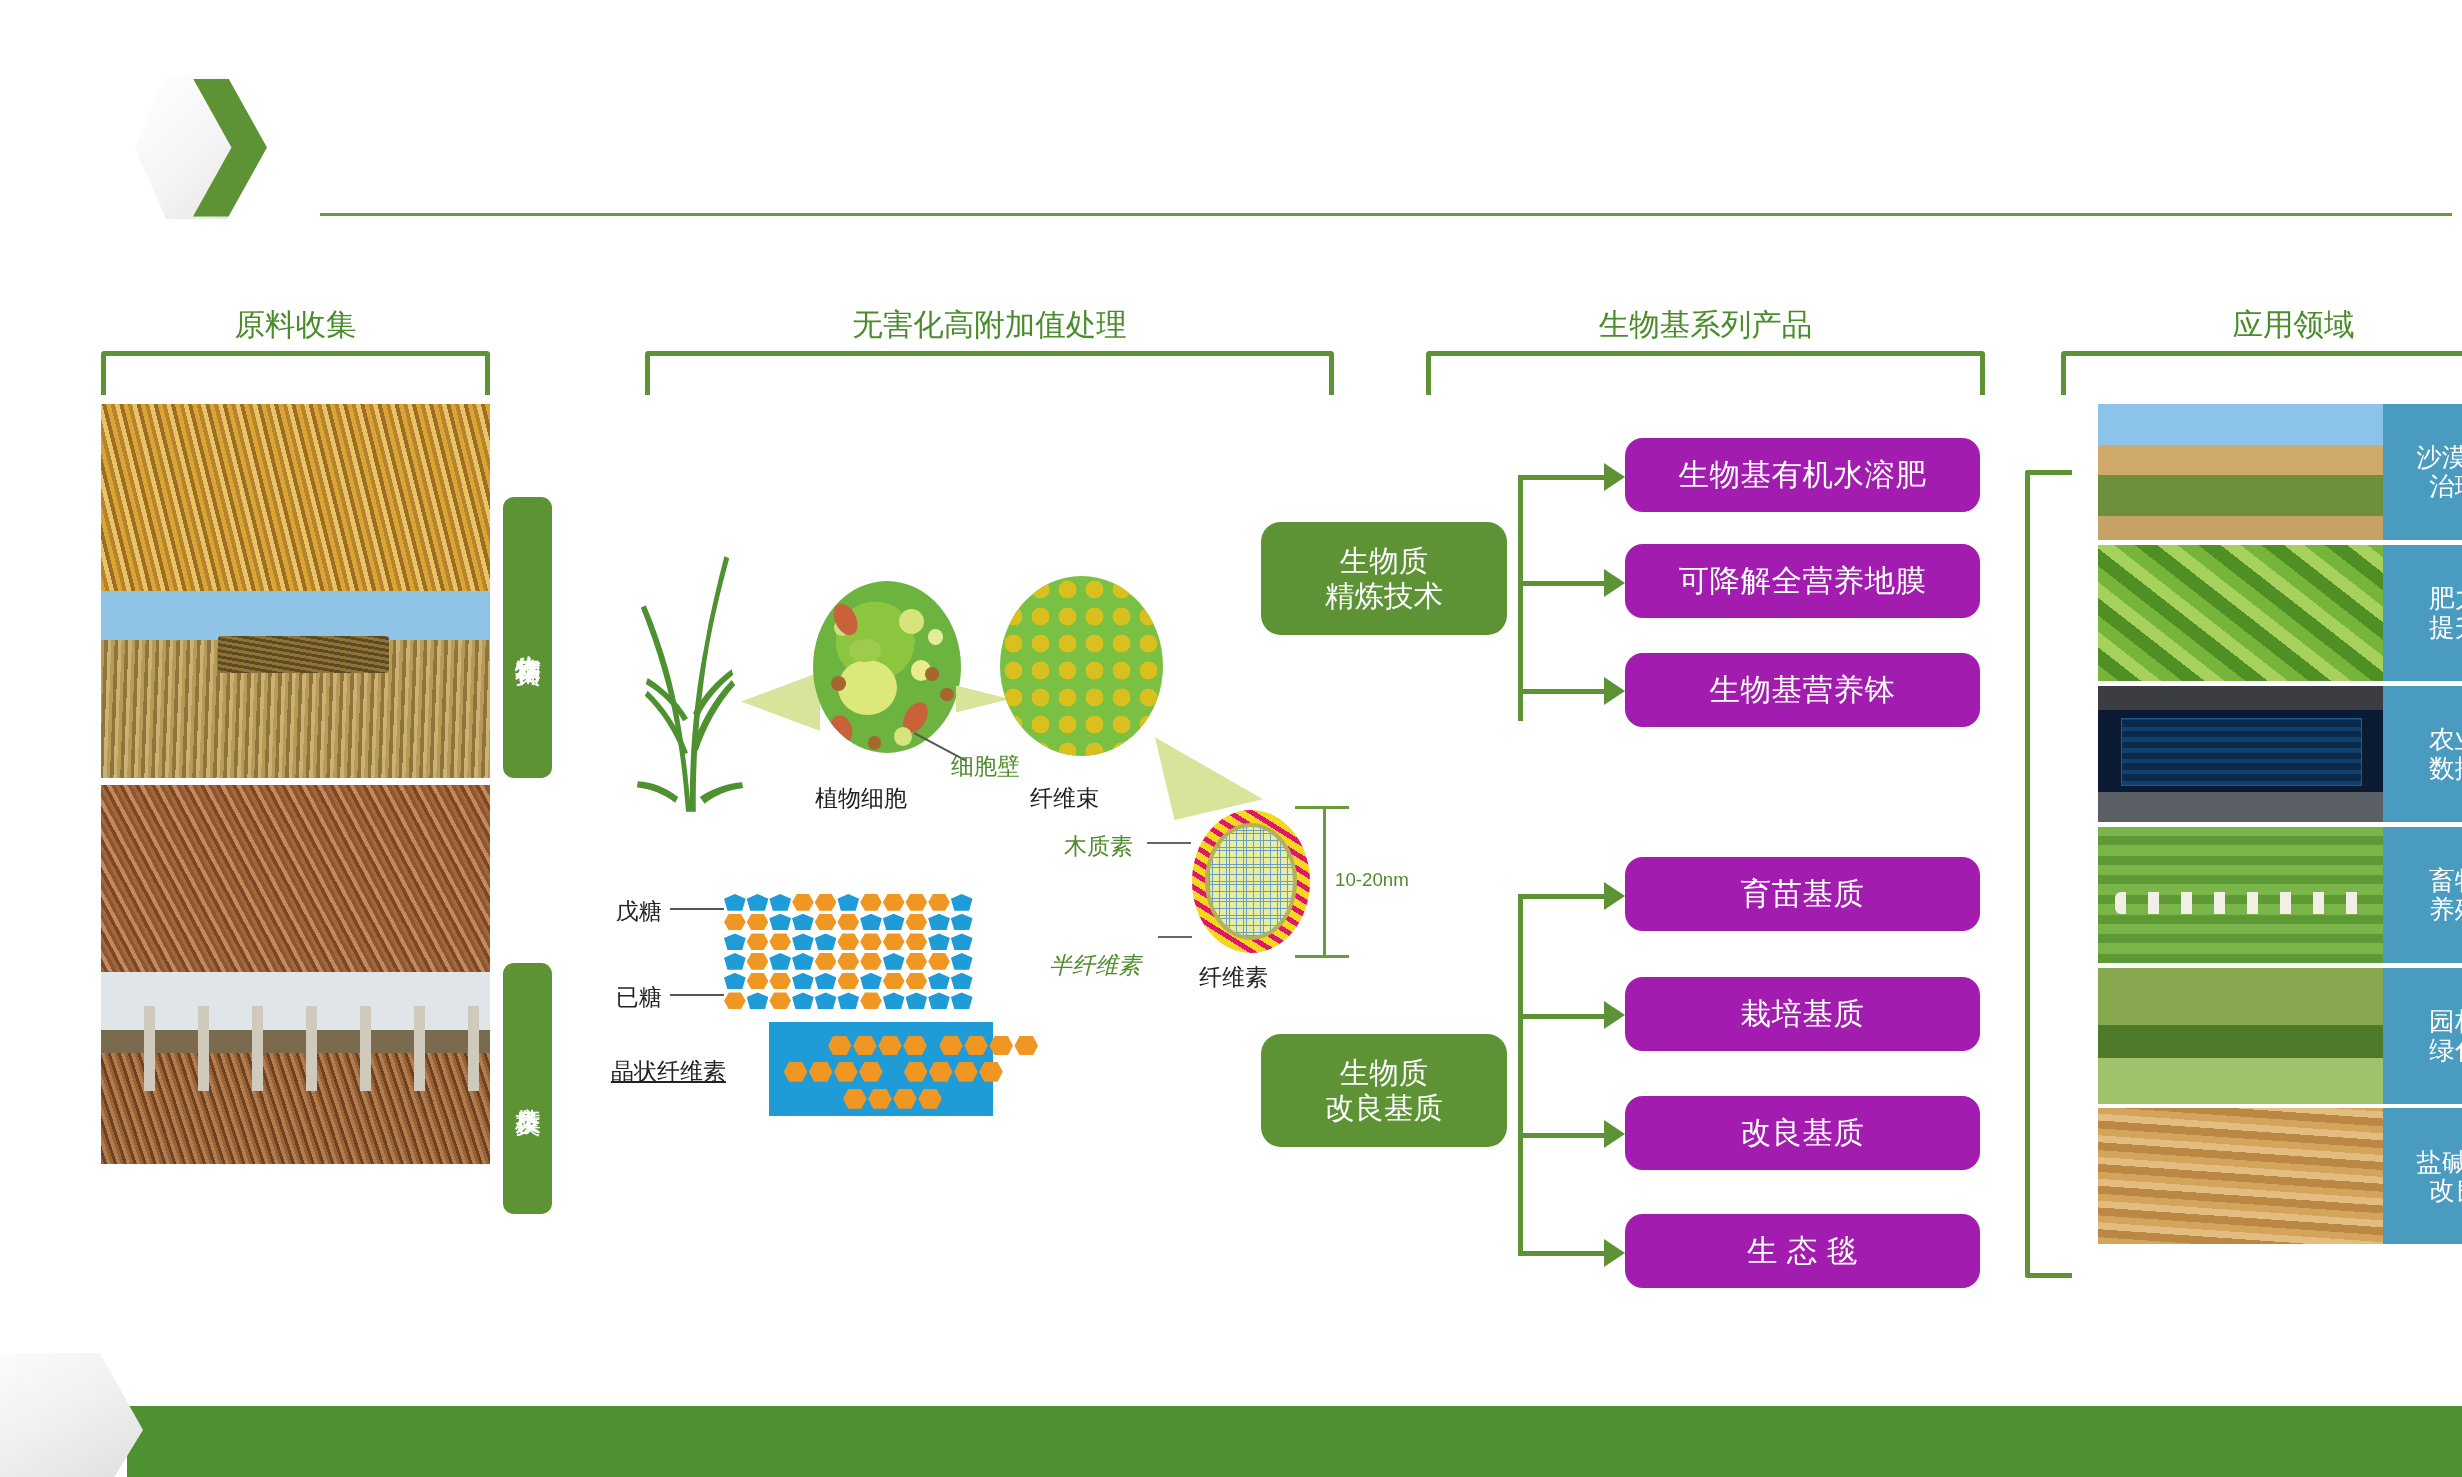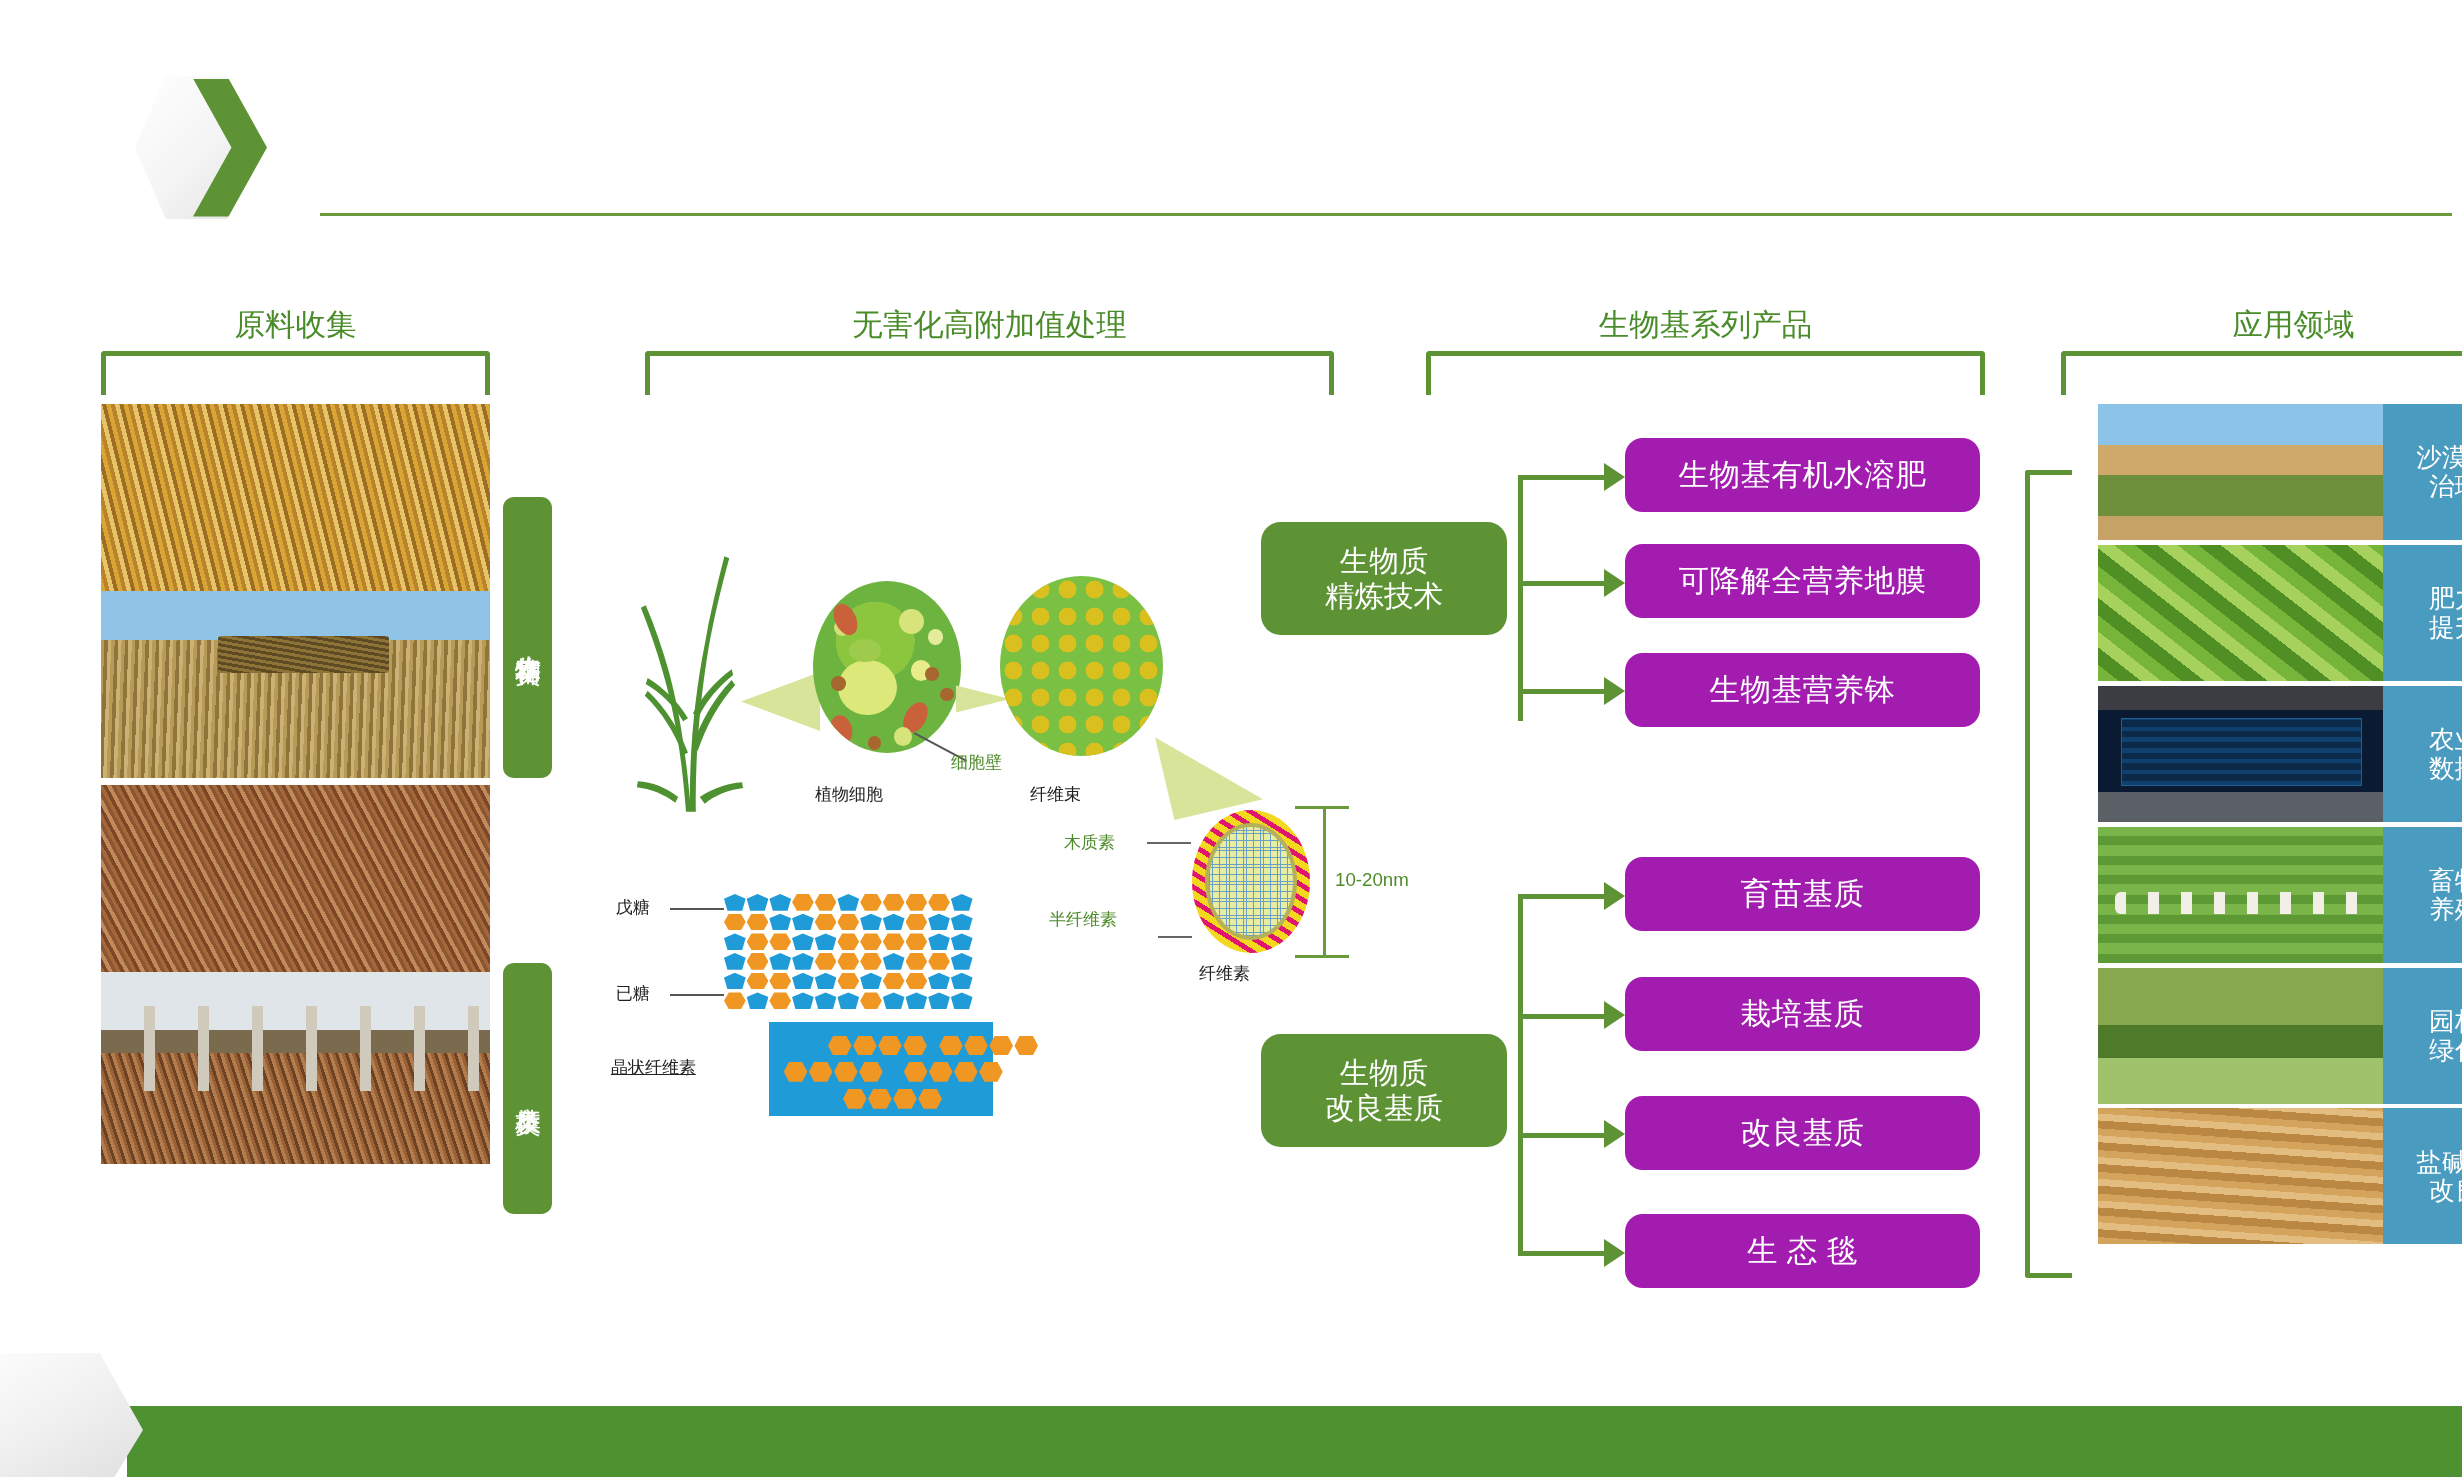--- a/index.html
+++ b/index.html
@@ -89,21 +89,21 @@
   .fiber-bundle { position: absolute; left: 394px; top: 74px; width: 163px; height: 180px; border-radius: 50%;
     background: #7ac043; overflow:hidden; }
   .fiber-bundle .dots { position:absolute; inset:0;
     background-image: radial-gradient(circle, #d9c01e 0 46%, rgba(0,0,0,0) 48%);
     background-size: 27px 27px; }
   .cone { position: absolute; background: #d8e49a; }
   .cone1 { left: 135px; top: 170px; width: 79px; height: 59px; clip-path: polygon(0% 50%, 100% 0%, 100% 100%); }
   .cone2 { left: 350px; top: 170px; width: 54px; height: 54px; clip-path: polygon(0% 25%, 100% 50%, 0% 75%); }
   .cone3 { left: 549px; top: 224px; width: 108px; height: 94px; clip-path: polygon(0% 12%, 100% 78%, 18% 100%); }
 
-  .sci-lbl { position: absolute; font-size: 17px; color: #222; white-space: nowrap; }
+  .sci-lbl { position: absolute; font-size: 23px; color: #222; white-space: nowrap; }
   .sci-lbl.green { color: #4e8b2a; }
   .leader { position: absolute; background: #555; height: 1.5px; }
 
   .nano { position: absolute; left: 586px; top: 308px; width: 118px; height: 143px; border-radius: 50%;
     background: repeating-linear-gradient(32deg, #f3d81e 0 6.9px, #e0156d 6.9px 11.8px); padding: 12.8px; }
   .nano .inner { width: 100%; height: 100%; border-radius: 50%; background:#e9eda0;
     background-image: repeating-linear-gradient(0deg,#6aa0c6 0 0.5px,rgba(0,0,0,0) 0.5px 3.4px),
                       repeating-linear-gradient(90deg,#6aa0c6 0 0.5px,rgba(0,0,0,0) 0.5px 3.4px);
     border: 4.4px solid #b5b05a; box-sizing: border-box;}
   .dimline { position: absolute; left: 717px; top: 304px; width: 2.5px; height: 150px; background: #6a9a3c; }
@@ -261,21 +261,21 @@
   <div class="leader" style="left:305px; top:244px; width:59px; transform:rotate(28deg);"></div>
   <div class="sci-lbl green" style="left:345px; top:249px;">细胞壁</div>
   <div class="sci-lbl" style="left:209px; top:281px;">植物细胞</div>
   <div class="sci-lbl" style="left:424px; top:281px;">纤维束</div>
 
   <div class="nano">
     <div class="inner"></div>
   </div>
   <div class="sci-lbl green" style="left:458px; top:329px;">木质素</div>
   <div class="leader" style="left:541px; top:340px; width:44px; background:#666;"></div>
-  <div class="sci-lbl green" style="left:443px; top:406px;">半纤维素</div>
+  <div class="sci-lbl green" style="left:443px; top:448px;font-style:italic;">半纤维素</div>
   <div class="leader" style="left:552px; top:434px; width:34px; background:#666;"></div>
   <div class="sci-lbl" style="left:593px; top:460px;">纤维素</div>
   <div class="dimline"></div>
   <div class="dimcap" style="top:304px;"></div>
   <div class="dimcap" style="top:453px;"></div>
   <div class="sci-lbl green" style="left:729px; top:367px; font-size:18.7px;">10-20nm</div>
 
   <div class="sci-lbl" style="left:9.8px; top:394px;">戊糖</div>
   <div class="leader" style="left:64px; top:406px; width:54px; background:#555;"></div>
   <div class="sci-lbl" style="left:9.8px; top:480px;">已糖</div>

